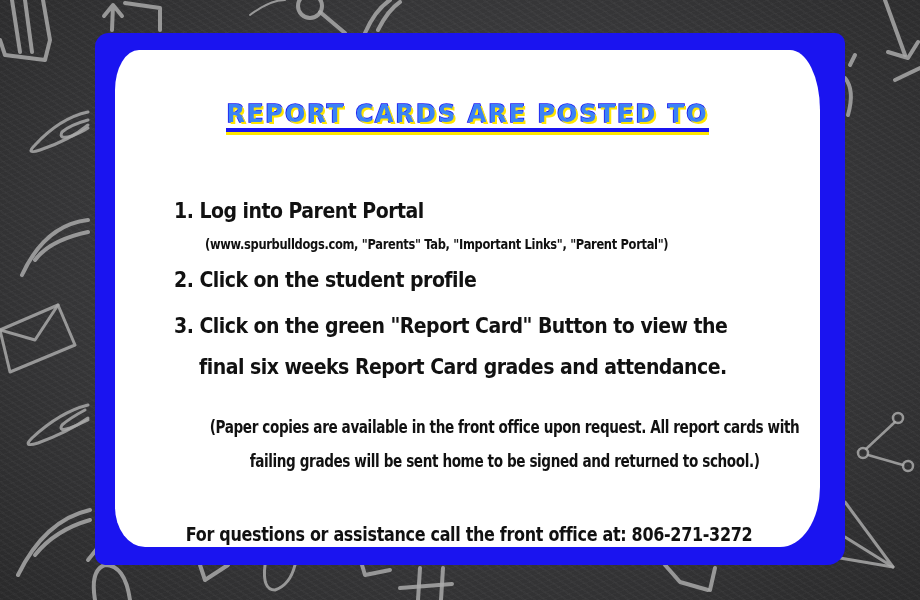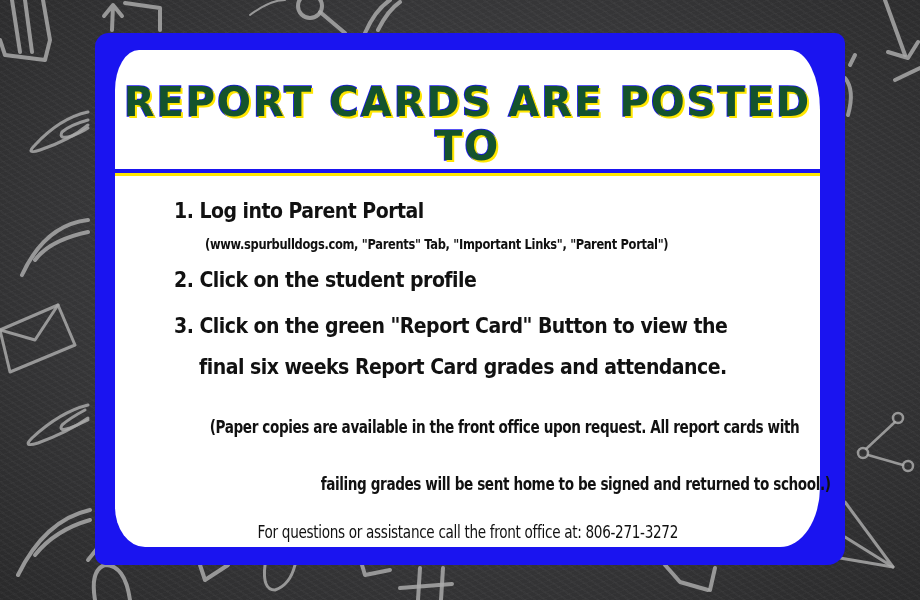--- a/index.html
+++ b/index.html
@@ -59,27 +59,28 @@
       height: 497px;
       color: #111;
     }
     .title {
       position: absolute;
       left: 0;
       width: 705px;
       text-align: center;
       font-family: "DejaVu Sans", sans-serif;
       font-weight: bold;
-      font-size: 40px;
+      font-size: 24px;
       letter-spacing: 2px;
-      color: #14532d;
+      color: #3b82f6;
       text-transform: uppercase;
       -webkit-text-stroke: 1.6px #1a14f0;
       paint-order: stroke fill;
       text-shadow: 2px 2px 0 #ffe600;
+      margin-top: 20px;
     }
     .title span {
       display: inline-block;
       border-bottom: 4px solid #1a14f0;
       box-shadow: 0 3px 0 #ffe600;
       line-height: 1.1;
       padding-bottom: 1px;
     }
     .title-line-1 { top: 30px; }
     .title-line-2 { top: 90px; }
@@ -122,30 +123,30 @@
       letter-spacing: -0.5px;
       white-space: nowrap;
       color: #111;
     }
     .note-inner {
       display: inline-block;
       transform: scaleX(0.8);
       transform-origin: center center;
     }
     .note-1 { top: 367px; }
-    .note-2 { top: 424px; text-align: right; }
+    .note-2 { top: 401px; }
     .footer {
       position: absolute;
       left: 0;
       width: 705px;
       top: 472px;
       text-align: center;
       font-family: "DejaVu Sans", sans-serif;
-      font-weight: normal;
-      font-size: 17px;
+      font-weight: bold;
+      font-size: 20px;
       letter-spacing: -0.4px;
       white-space: nowrap;
       color: #111;
     }
   </style>
 </head>
 <body>
 
 <div class="chalk-noise"></div>
 

